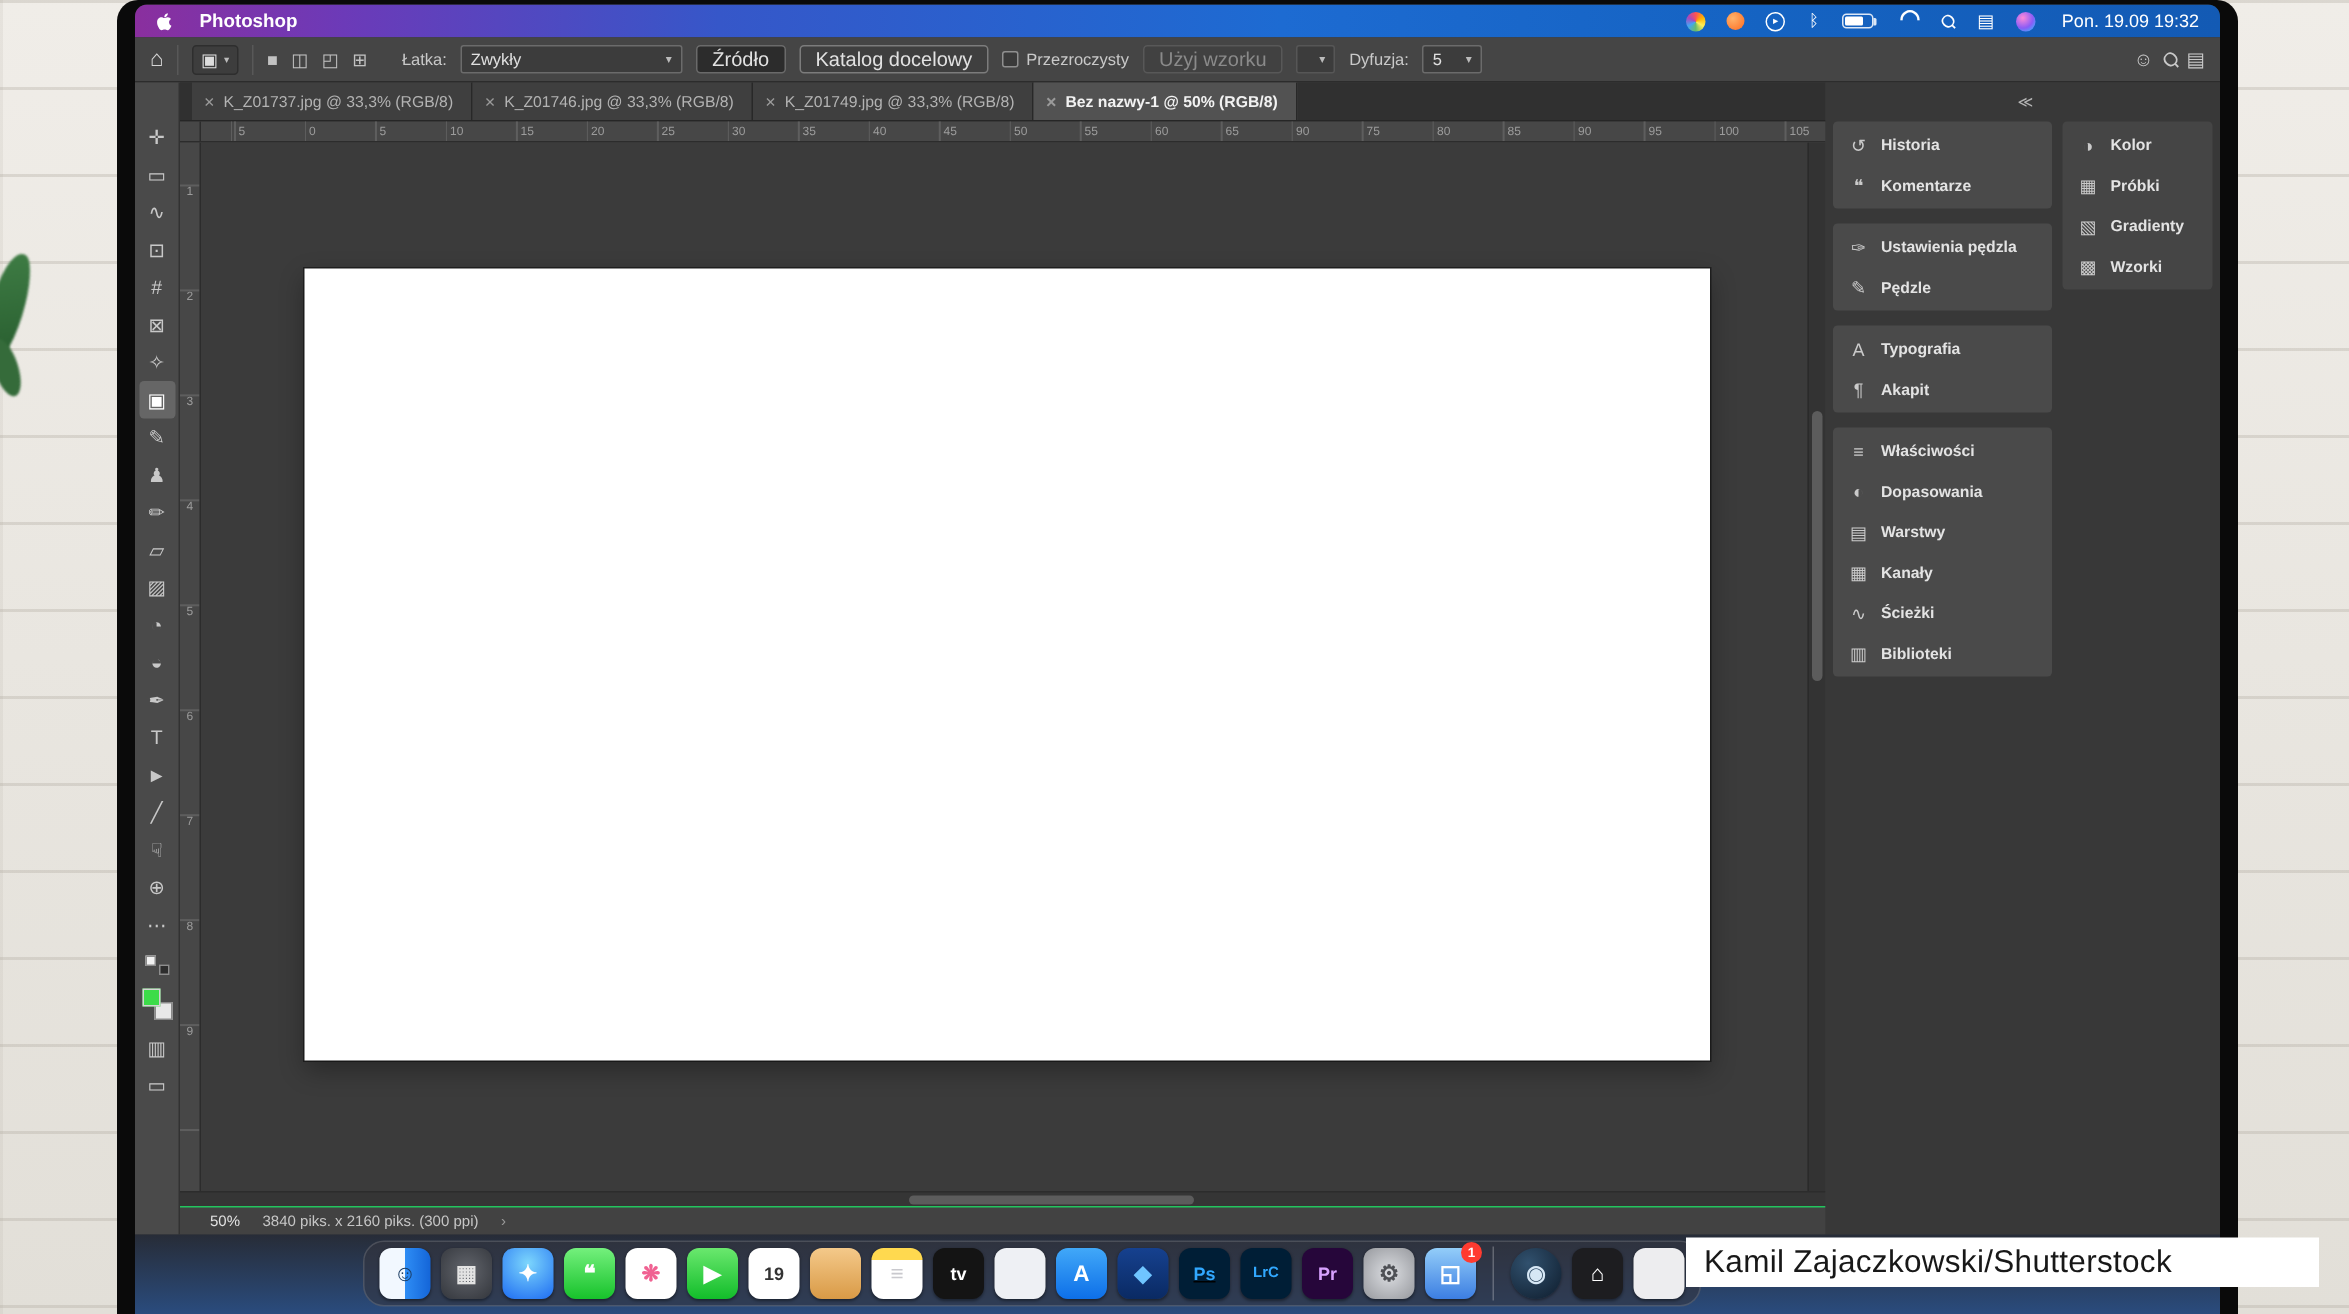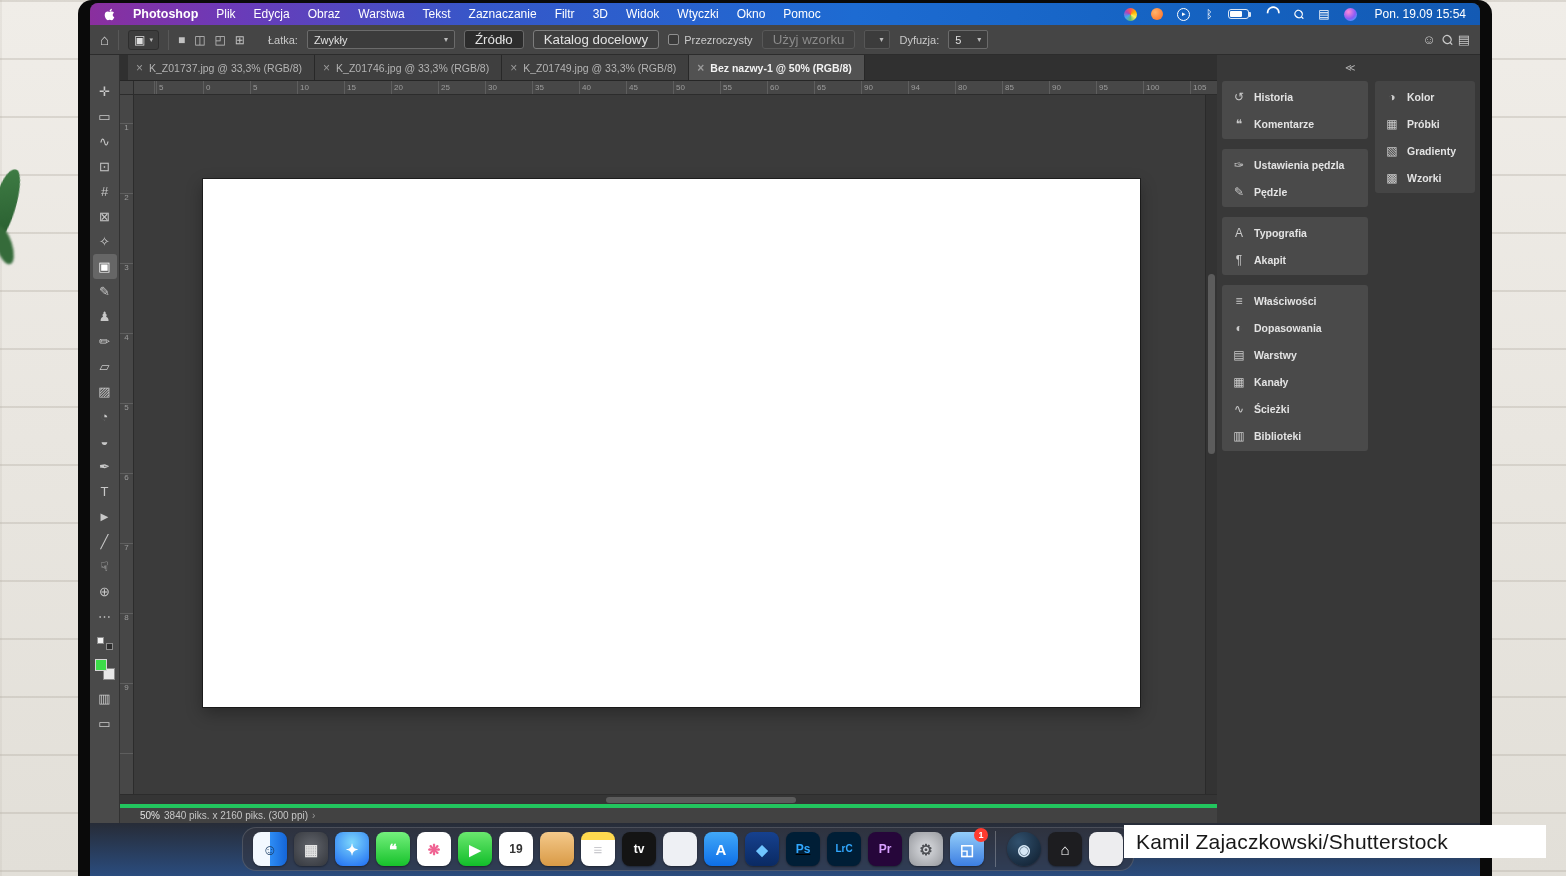--- a/index.html
+++ b/index.html
@@ -135,22 +135,22 @@
     background-position: 0 28px; }
   .vnum { height: 70px; flex: none; font-size: 8px; color: #9c9c9c; width: 100%; text-align: center; }
   .canvas { position: absolute; left: 83px; top: 84px; width: 937px; height: 528px;
     box-shadow: 0 0 0 1px rgba(0,0,0,.45), 0 6px 16px rgba(0,0,0,.32); }
   .vscroll { position: absolute; right: 0; top: 0; bottom: 0; width: 12px; background: #333;
     border-left: 1px solid #2a2a2a; }
   .vthumb { position: absolute; left: 2px; right: 2px; top: 179px; height: 180px; background: #5c5c5c; border-radius: 4px; }
   .hscroll { height: 10px; flex: none; position: relative; background: #353535; border-top: 1px solid #2c2c2c; }
   .hthumb { position: absolute; left: 486px; width: 190px; top: 2px; height: 6px; background: #5c5c5c; border-radius: 3px; }
 
-  .statusbar { height: 19px; flex: none; background: #424242; border-top: 4px solid #22c55e;
-    display: flex; align-items: center; gap: 4px; padding-left: 20px; font-size: 10px; color: #cfcfcf; text-align: right; }
+  .statusbar { height: 19px; flex: none; background: #424242; border-top: 1px solid #22c55e;
+    display: flex; align-items: center; gap: 15px; padding-left: 20px; font-size: 10px; color: #cfcfcf; text-align: right; }
   .zoom-value { color: #e2e2e2; }
   .doc-info { color: #c6c6c6; }
   .status-chevron { color: #999; font-size: 10px; }
 
   
   .panels-col { width: 263px; flex: none; position: relative; background: #383838; }
   .panel-chevron { position: absolute; top: 7px; left: 128px; color: #b5b5b5; font-size: 10px; }
   .panel-inner { position: absolute; left: 5px; top: 26px; width: 146px; display: flex;
     flex-direction: column; gap: 10px; }
   .panel-group { background: #4a4a4a; border-radius: 3px; padding: 2px 0; }
@@ -192,46 +192,32 @@
 <div class="laptop" data-name="laptop-screen-bezel">
   <div class="screen" data-name="macos-desktop">
 
     <div class="menubar" data-name="macos-menubar">
       <span class="apple" data-name="apple-menu">
         <svg data-name="apple-logo-icon" width="11" height="13" viewBox="0 0 384 512">
             <path fill="#ffffff" d="M318.7 268.7c-.2-36.7 16.4-64.4 50-84.8-18.8-26.9-47.2-41.7-84.7-44.6-35.5-2.8-74.3 20.7-88.5 20.7-15 0-49.4-19.7-76.4-19.7C63.3 141.2 4 184.8 4 273.5c0 26.2 4.8 53.3 14.4 81.2 12.8 36.7 59 126.7 107.2 125.2 25.2-.6 43-17.9 75.8-17.9 31.8 0 48.3 17.9 76.4 17.9 48.6-.7 90.4-82.5 102.6-119.3-65.2-30.7-61.7-90-61.7-91.9zm-56.6-164.2c27.3-32.4 24.8-61.9 24-72.5-24.1 1.4-52 16.4-67.9 34.9-17.5 19.8-27.8 44.3-25.6 71.9 26.1 2 49.9-11.4 69.5-34.3z"></path>
           </svg>
       </span>
       <span class="appname" data-name="active-app-menu">Photoshop</span>
-      <nav class="menus" data-name="menubar-menus">
-          <span class="menu-item" data-name="menu-plik">Plik</span>
-          <span class="menu-item" data-name="menu-edycja">Edycja</span>
-          <span class="menu-item" data-name="menu-obraz">Obraz</span>
-          <span class="menu-item" data-name="menu-warstwa">Warstwa</span>
-          <span class="menu-item" data-name="menu-tekst">Tekst</span>
-          <span class="menu-item" data-name="menu-zaznaczanie">Zaznaczanie</span>
-          <span class="menu-item" data-name="menu-filtr">Filtr</span>
-          <span class="menu-item" data-name="menu-3d">3D</span>
-          <span class="menu-item" data-name="menu-widok">Widok</span>
-          <span class="menu-item" data-name="menu-wtyczki">Wtyczki</span>
-          <span class="menu-item" data-name="menu-okno">Okno</span>
-          <span class="menu-item" data-name="menu-pomoc">Pomoc</span>
-        </nav>
       <div class="mb-right" data-name="menubar-status-icons">
           <span class="status-icon" data-name="color-wheel-icon"></span>
           <span class="status-icon" data-name="orange-dot-icon"></span>
           <span class="status-icon" data-name="play-circle-icon">▸</span>
           <span class="status-icon" data-name="bluetooth-icon">ᛒ</span>
           <span class="status-icon" data-name="battery-icon"></span>
           <span class="status-icon" data-name="wifi-icon">◠</span>
           <span class="status-icon" data-name="search-icon">Ϙ</span>
           <span class="status-icon" data-name="control-center-icon">▤</span>
           <span class="status-icon" data-name="siri-icon"></span>
         </div>
-      <span class="clock" data-name="menubar-clock">Pon. 19.09  15:54</span>
+      <span class="clock" data-name="menubar-clock">Pon. 19.09  19:32</span>
     </div>
 
     <div class="window" data-name="photoshop-window">
 
 
       <div class="optionsbar" data-name="tool-options-bar">
         <span class="home-icon" data-name="home-icon">⌂</span>
         <span class="opt-sep" data-name="options-separator"></span>
         <span class="tool-preset" data-name="tool-preset-picker">
           <span data-name="patch-tool-icon">▣</span>
@@ -340,21 +326,21 @@
                 <span class="hnum" data-name="ruler-number">25</span>
                 <span class="hnum" data-name="ruler-number">30</span>
                 <span class="hnum" data-name="ruler-number">35</span>
                 <span class="hnum" data-name="ruler-number">40</span>
                 <span class="hnum" data-name="ruler-number">45</span>
                 <span class="hnum" data-name="ruler-number">50</span>
                 <span class="hnum" data-name="ruler-number">55</span>
                 <span class="hnum" data-name="ruler-number">60</span>
                 <span class="hnum" data-name="ruler-number">65</span>
                 <span class="hnum" data-name="ruler-number">90</span>
-                <span class="hnum" data-name="ruler-number">94</span>
+                <span class="hnum" data-name="ruler-number">75</span>
                 <span class="hnum" data-name="ruler-number">80</span>
                 <span class="hnum" data-name="ruler-number">85</span>
                 <span class="hnum" data-name="ruler-number">90</span>
                 <span class="hnum" data-name="ruler-number">95</span>
                 <span class="hnum" data-name="ruler-number">100</span>
                 <span class="hnum" data-name="ruler-number">105</span>
               </div>
           </div>
           <div class="canvas-wrap" data-name="canvas-area">
             <div class="vruler" data-name="vertical-ruler">

